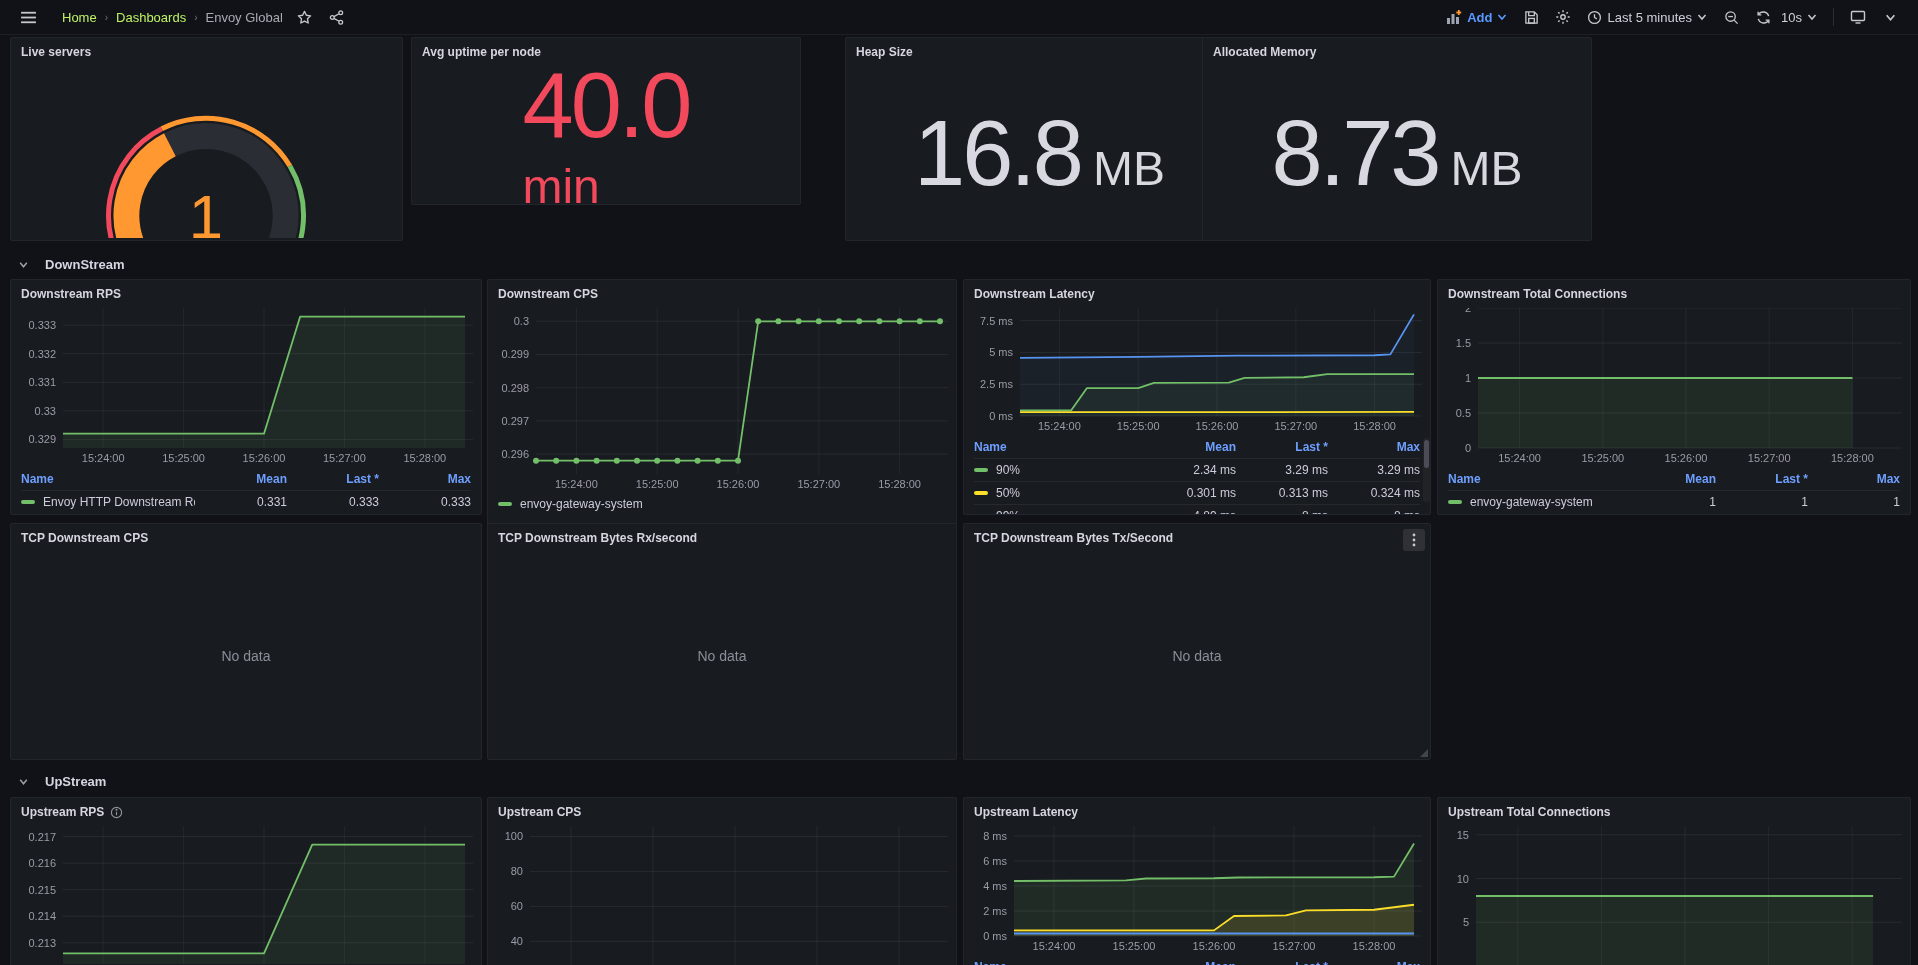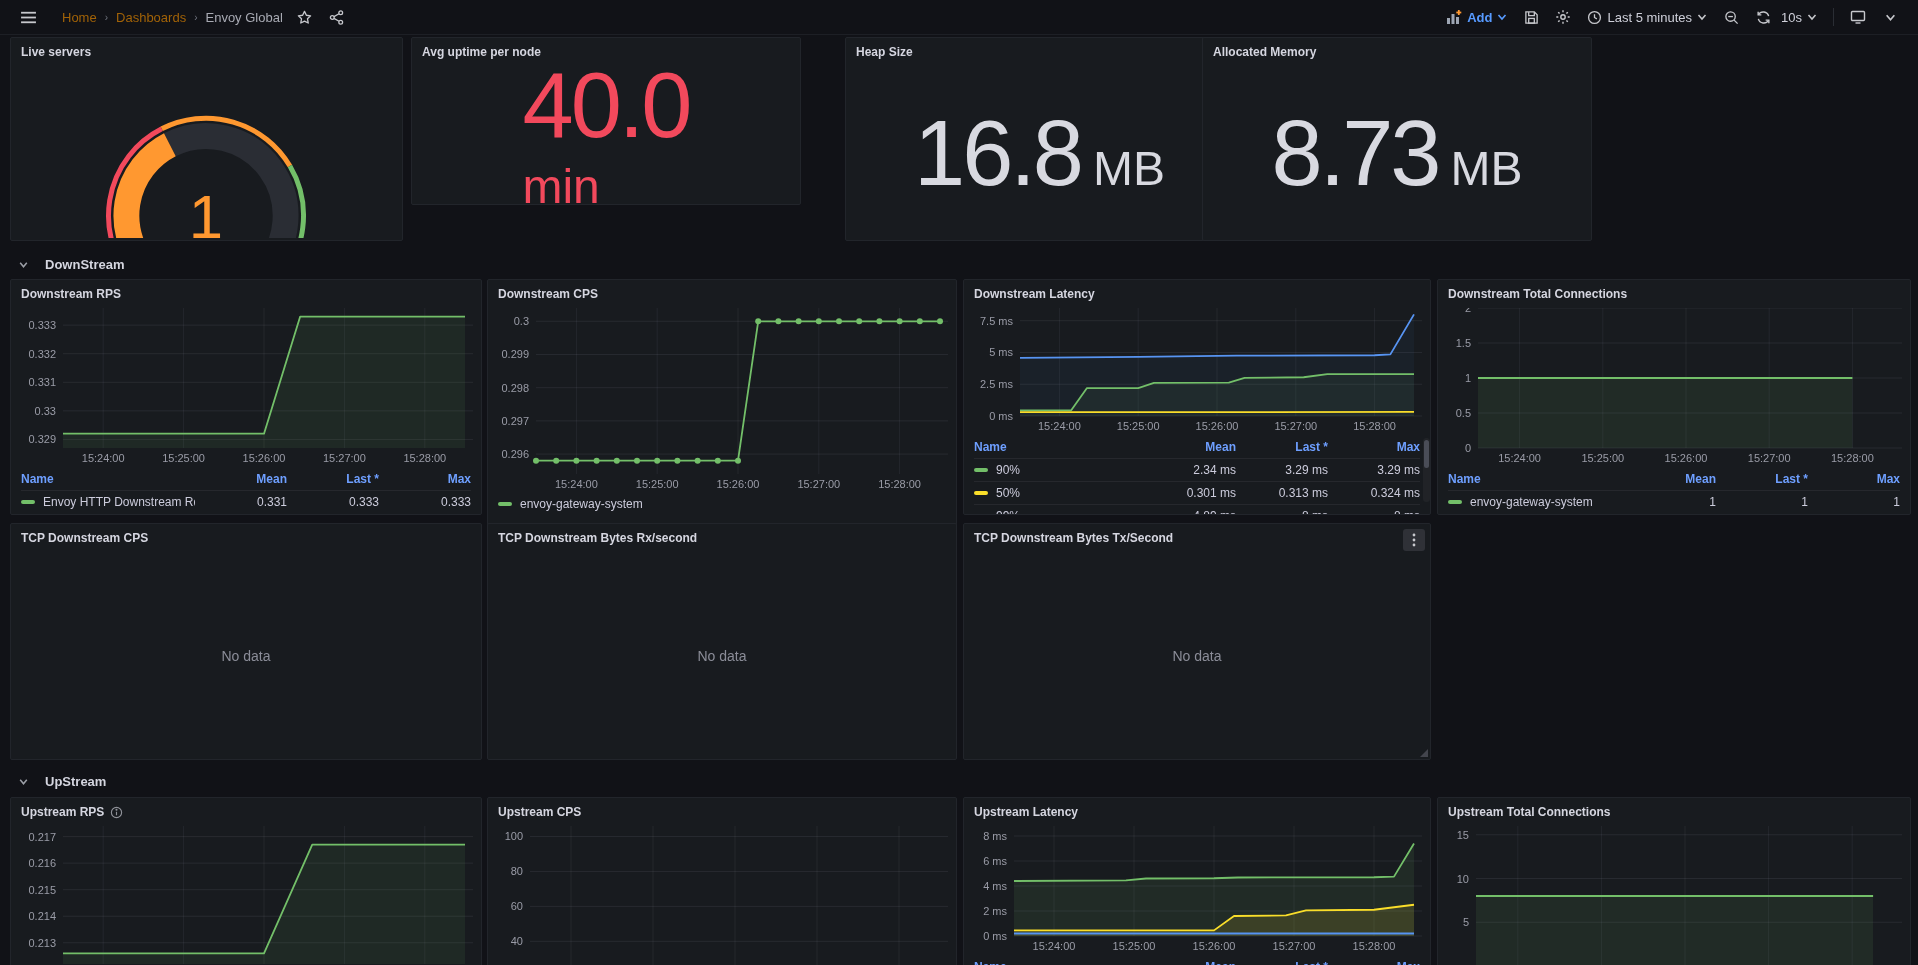--- a/index.html
+++ b/index.html
@@ -10,21 +10,21 @@
   }
   
   .navbar{
     position:absolute;top:0;left:0;width:1918px;height:35px;
     display:flex;align-items:center;padding:0 14px;box-sizing:border-box;
     gap:4px;background:#111217;border-bottom:1px solid #1d1f25;z-index:10;
   }
   .icon-btn{display:flex;align-items:center;justify-content:center;
     min-width:24px;height:26px;border-radius:4px;cursor:pointer;color:#C7C8CD;padding:0 2px;}
   .icon-btn svg{display:block;}
-  .crumb{font-size:13px;color:#a16207;cursor:pointer;padding:0 4px;white-space:nowrap;}
+  .crumb{font-size:13px;color:#bef264;cursor:pointer;padding:0 4px;white-space:nowrap;}
   .crumb.current{color:#A8AAB3;}
   .crumb-sep{color:#70747F;font-size:10px;}
   .nav-right{margin-left:auto;display:flex;align-items:center;gap:4px;}
   .nav-group{display:flex;align-items:center;gap:5px;padding:0 6px;height:26px;border-radius:4px;cursor:pointer;}
   .nav-text{font-size:13px;color:#CFD0DA;white-space:nowrap;}
   .add-label{font-size:13px;font-weight:700;color:#579AFF;}
   .nav-divider{width:1px;height:18px;background:#2A2D34;margin:0 6px;}
   
   .panel{
     position:absolute;background:#181B1F;border:1px solid #22252B;border-radius:2px;

